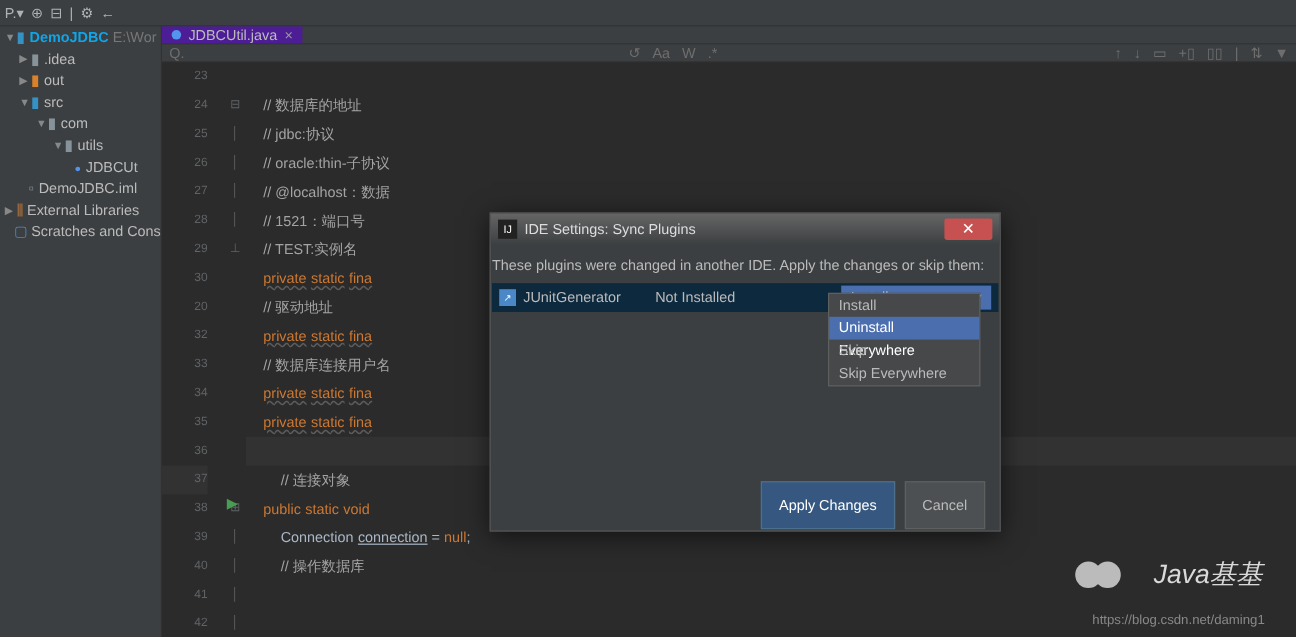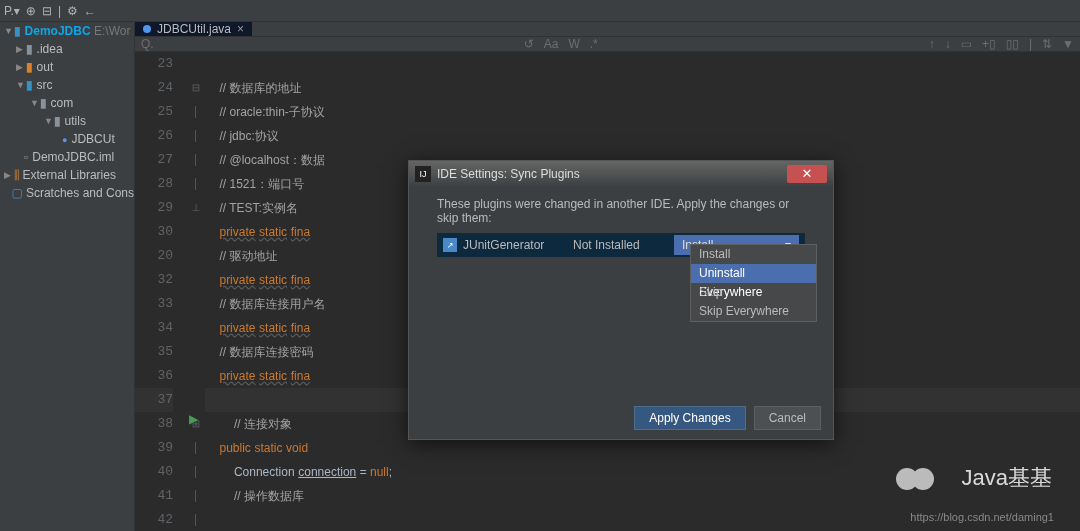--- a/index.html
+++ b/index.html
@@ -13,61 +13,61 @@
 .tree-item { display: flex; align-items: center; height: 18px; padding-left: 4px; white-space: nowrap; color: #bbb; }
 .tree-item .arrow { width: 10px; font-size: 9px; color: #888; }
 .folder-blue::before { content:"▮"; color:#3592c4; margin-right:4px; }
 .folder-orange::before { content:"▮"; color:#d9822b; margin-right:4px; }
 .folder-gray::before { content:"▮"; color:#87939a; margin-right:4px; }
 .file-java::before { content:"●"; color:#5394ec; margin-right:4px; font-size:9px; }
 .file-iml::before { content:"▫"; color:#87939a; margin-right:4px; }
 
 .editor-area { flex: 1; display: flex; flex-direction: column; }
 .tabs { height: 25px; background: #3c3f41; display: flex; border-bottom: 1px solid #323232; }
-.tab { background: #0f172a; display: flex; align-items: center; padding: 0 8px; gap: 6px; color: #bbb; }
+.tab { background: #4c1d95; display: flex; align-items: center; padding: 0 8px; gap: 6px; color: #bbb; }
 .tab .dot { width:8px; height:8px; border-radius:50%; background:#5394ec; }
 .tab .close { color: #999; cursor:pointer; }
 .editor-toolbar { height: 24px; background: #3c3f41; border-bottom: 1px solid #323232; display:flex; align-items:center; padding: 0 6px; justify-content:space-between;}
 .editor-toolbar .left,.editor-toolbar .right { display:flex; gap:10px; color:#6e6e6e; align-items:center;}
 .editor { flex:1; display:flex; background:#2b2b2b; position:relative; font-family: "JetBrains Mono","Consolas",monospace; }
 .gutter { width: 52px; text-align:right; padding-right:14px; color:#606366; }
-.gutter .ln { height: 24px; line-height: 24px; font-size:13px;font-family:Liberation Mono, monospace; }
+.gutter .ln { height: 24px; line-height: 24px; font-size:10px; }
 .fold-col { width: 18px; color:#606366; }
 .fold-col .fm { height:24px; line-height:24px; text-align:center; font-size:10px; }
 .code { flex:1; }
 .code .line { height:24px; line-height:24px; font-size:13px; white-space:pre; }
 .kw { color:#cc7832; }
 .cm { color:#a3a3a3; }
 .un { color:#cc7832; text-decoration: underline wavy #5c5c5c; }
 .str { color:#6a8759; }
 .sel-line { background:#323232; }
 .ident { color:#a9b7c6; }
 .ufn { text-decoration: underline; }
 .run-mark { position:absolute; left: 54px; color:#499c54; }
 
-.dialog { position:absolute; left:408px; top:160px; width:426px; background:#3c3f41; border:1px solid #555; box-shadow: 0 4px 20px rgba(0,0,0,0.6); }
+.dialog { position:absolute; left:408px; top:177px; width:426px; background:#3c3f41; border:1px solid #555; box-shadow: 0 4px 20px rgba(0,0,0,0.6); }
 .dialog-title { height:26px; background: linear-gradient(#656565,#3c3f41); display:flex; align-items:center; padding:0 6px; color:#ddd; }
 .dialog-title .ico { width:16px; height:16px; background:#222; color:#fff; text-align:center; line-height:16px; font-size:9px; margin-right:6px; }
 .dialog-title .winclose { margin-left:auto; width:40px; height:18px; background:#c75050; color:#fff; text-align:center; line-height:18px; border-radius:2px; cursor:pointer; font-size:13px; }
-.dialog-body { padding: 10px 28px 0; }
+.dialog-body { padding: 10px 1px 0; }
 .dialog-msg { color:#bbb; font-size:12px; margin-bottom: 8px; }
 .plugin-row { height:24px; background:#0d293e; display:flex; align-items:center; padding:0 6px; color:#bbb; }
 .plugin-row .pbox { width:14px; height:14px; background:#4a88c7; margin-right:6px; display:flex; align-items:center; justify-content:center; color:#fff; font-size:8px; }
 .plugin-row .pname { width:110px; }
 .plugin-row .pstat { flex:1; }
 .dropdown-btn { width:125px; background:#4b6eaf; color:#ddd; padding:0 8px; height:20px; display:flex; align-items:center; justify-content:space-between; }
 .dialog-footer { height:42px; display:flex; justify-content:flex-end; align-items:center; gap:8px; padding: 0 12px; border-top: 0; margin-top: 140px; }
-.btn { height:24px; padding: 0 14px; background:#4c5052; border:1px solid #5e6060; color:#bbb; display:flex; align-items:center; cursor:pointer; }
+.btn { height:40px; padding: 0 14px; background:#4c5052; border:1px solid #5e6060; color:#bbb; display:flex; align-items:center; cursor:pointer; }
 .btn.primary { background:#365880; border-color:#4c708c; color:#fff; }
 
 .dropdown-list { position:absolute; left: 690px; top: 244px; width:127px; background:#46484a; border:1px solid #5e6060; z-index:10; }
 .dd-item { height:19px; line-height:19px; padding:0 8px; color:#bbb; font-size:12px; }
 .dd-item.hov { background:#4b6eaf; color:#fff; }
 
-.wm-logo { position:absolute; right: 28px; bottom: 36px; display:flex; gap:22px; opacity:0.92; }
+.wm-logo { position:absolute; right: 28px; bottom: 36px; display:flex; align-items:center; gap:22px; opacity:0.92;font-style:italic; }
 .wm-circ { width:44px; height:32px; position:relative; }
 .wm-circ::before,.wm-circ::after { content:""; position:absolute; width:22px; height:22px; border-radius:50%; background:#c8c8c8; top:5px; }
 .wm-circ::before{ left:0; } .wm-circ::after{ left:16px; }
 .wm-text { color:#e8e8e8; font-size:22px; font-weight:500; }
 .wm-url { position:absolute; right: 26px; bottom: 8px; color:#888; font-size:11px; }
 </style>
 </head>
 <body>
 
 <div class="toolbar">
@@ -198,31 +198,30 @@
           <div class="fm"></div>
           <div class="fm">⊞</div>
           <div class="fm">│</div>
           <div class="fm">│</div>
           <div class="fm">│</div>
           <div class="fm">│</div>
       </div>
       <div class="code">
         <div class="line"></div>
         <div class="line">    <span class="cm">// 数据库的地址</span></div>
+        <div class="line">    <span class="cm">// jdbc:协议</span></div>
         <div class="line">    <span class="cm">// oracle:thin-子协议</span></div>
-        <div class="line">    <span class="cm">// jdbc:协议</span></div>
         <div class="line">    <span class="cm">// @localhost：数据</span></div>
         <div class="line">    <span class="cm">// 1521：端口号</span></div>
         <div class="line">    <span class="cm">// TEST:实例名</span></div>
         <div class="line">    <span class="un">private</span> <span class="un">static</span> <span class="un">fina</span>                                               <span class="str">:TEST";</span></div>
         <div class="line">    <span class="cm">// 驱动地址</span></div>
         <div class="line">    <span class="un">private</span> <span class="un">static</span> <span class="un">fina</span>                                               <span class="str">Driver";</span></div>
         <div class="line">    <span class="cm">// 数据库连接用户名</span></div>
         <div class="line">    <span class="un">private</span> <span class="un">static</span> <span class="un">fina</span></div>
-        <div class="line">    <span class="cm">// 数据库连接密码</span></div>
         <div class="line">    <span class="un">private</span> <span class="un">static</span> <span class="un">fina</span></div>
         <div class="line sel-line"></div>
         <div class="line">        <span class="cm">// 连接对象</span></div>
         <div class="line">    <span class="kw">public</span> <span class="kw">static</span> <span class="kw">void</span></div>
         <div class="line">        <span class="ident">Connection</span> <span class="ident ufn">connection</span><span> = </span><span class="kw">null</span><span>;</span></div>
         <div class="line">        <span class="cm">// 操作数据库</span></div>
       </div>
     </div>
   </div>
 </div>

